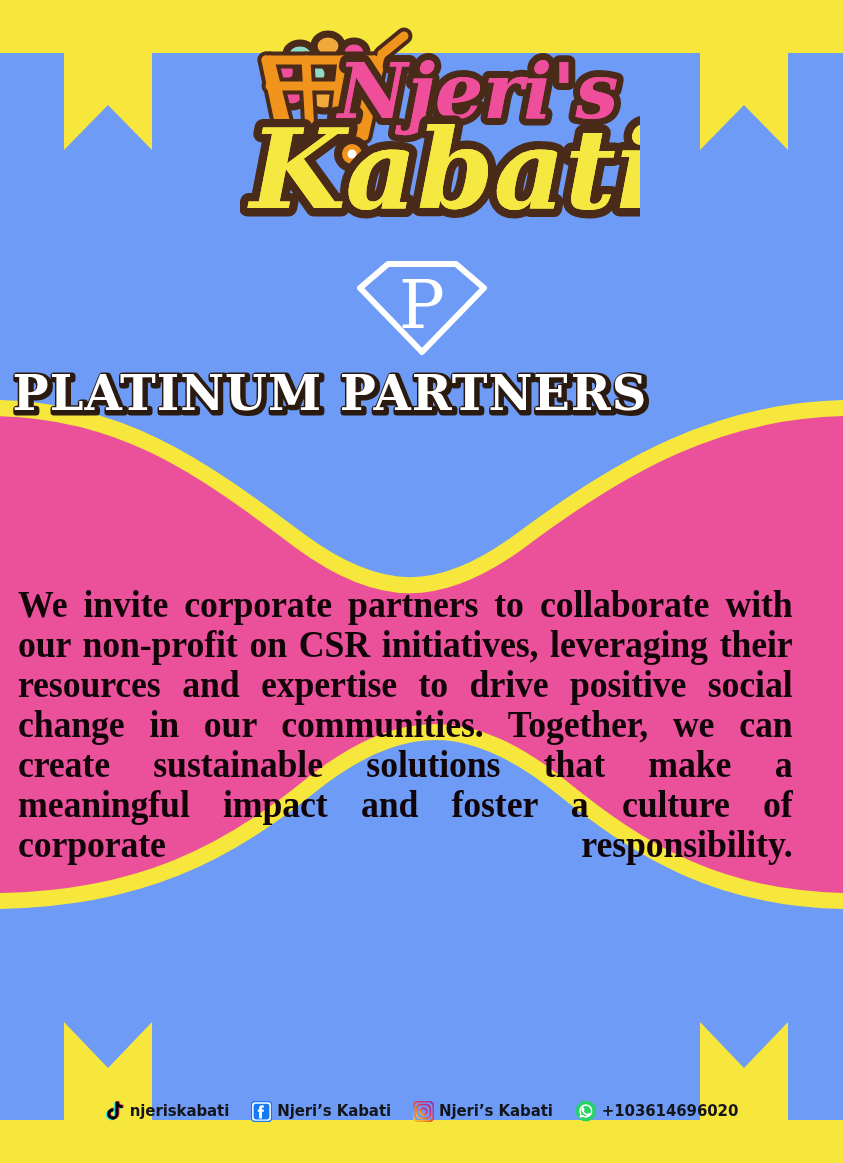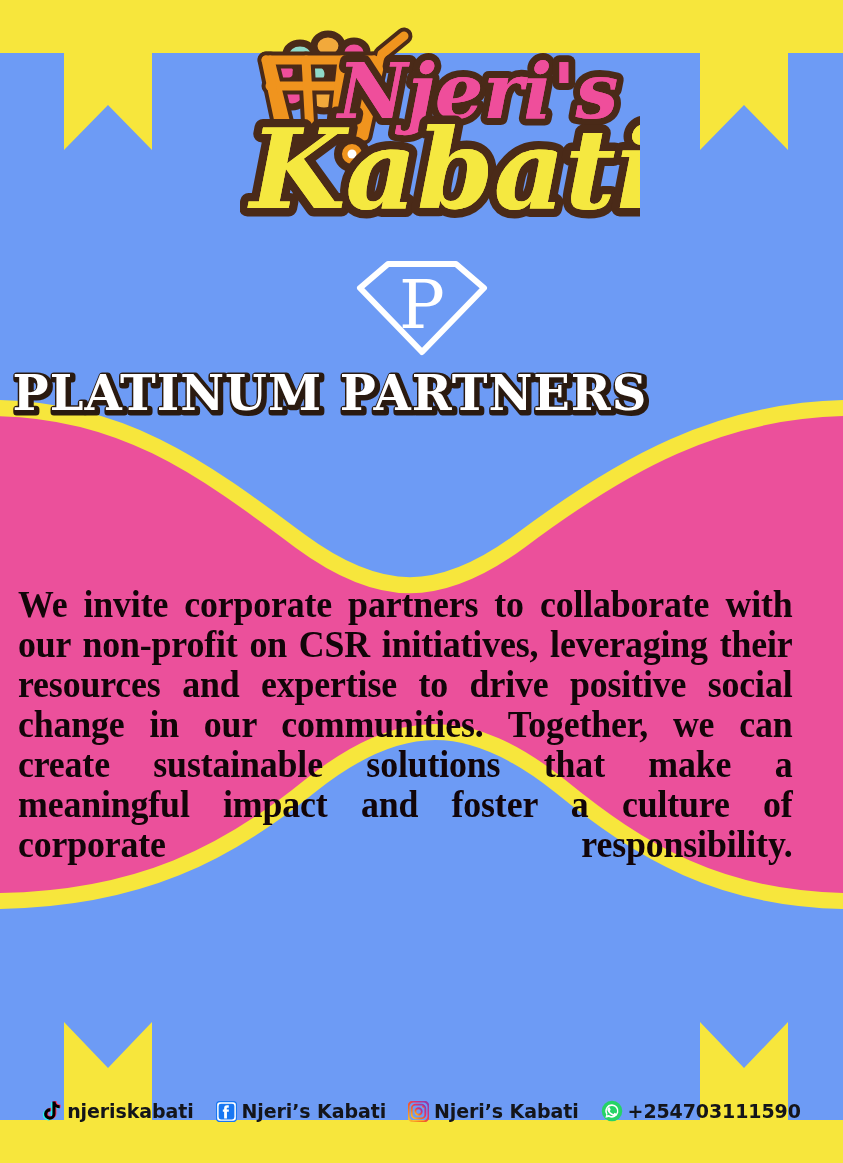--- a/index.html
+++ b/index.html
@@ -99,21 +99,21 @@
   }
   .social {
     display: flex;
     align-items: center;
     gap: 5px;
     margin-right: 22px;
   }
   .social:last-child { margin-right: 0; }
   .social-label {
     font-family: "DejaVu Sans", sans-serif;
-    font-size: 19px;
+    font-size: 15px;
     font-weight: 700;
     color: #14151a;
     letter-spacing: -0.1px;
     white-space: nowrap;
   }
   .social-icon { display:block; flex: 0 0 auto; }
 </style>
 </head>
 <body>
 
@@ -275,17 +275,17 @@
       </svg>
       <span class="social-label">Njeri’s Kabati</span>
     </div>
 
     <div class="social">
       <svg class="social-icon" width="22" height="22" viewBox="0 0 24 24">
         <circle cx="12" cy="12" r="11.2" fill="#25D366"></circle>
         <path d="M12 4.6a7.3 7.3 0 0 0-6.25 11.1L4.8 19.4l3.8-.92A7.3 7.3 0 1 0 12 4.6zm0 1.85a5.45 5.45 0 0 1 4.05 9.1 5.45 5.45 0 0 1-6.9.95l-.42-.25-2.1.5.52-2-.27-.43A5.45 5.45 0 0 1 12 6.45z" fill="#FFFFFF"></path>
         <path d="M9.6 8.5c-.2-.45-.4-.45-.58-.46h-.5c-.17 0-.45.06-.69.31-.24.26-.9.88-.9 2.14s.92 2.48 1.05 2.65c.13.17 1.78 2.84 4.4 3.87 2.18.86 2.62.69 3.1.64.47-.04 1.52-.62 1.73-1.22.21-.6.21-1.12.15-1.22-.06-.11-.23-.17-.48-.3-.25-.12-1.52-.75-1.75-.83-.24-.09-.41-.13-.58.12-.17.26-.66.84-.81 1.01-.15.17-.3.2-.55.07-.25-.13-1.08-.4-2.06-1.27-.76-.68-1.28-1.52-1.43-1.77-.15-.26-.02-.4.11-.52.12-.12.25-.3.38-.46.12-.15.16-.26.25-.43.08-.17.04-.32-.02-.45-.06-.13-.55-1.36-.77-1.86z" fill="#FFFFFF"></path>
       </svg>
-      <span class="social-label">+254703111590</span>
+      <span class="social-label">+103614696020</span>
     </div>
 
   </div>
 </div>
 
 </body></html>

